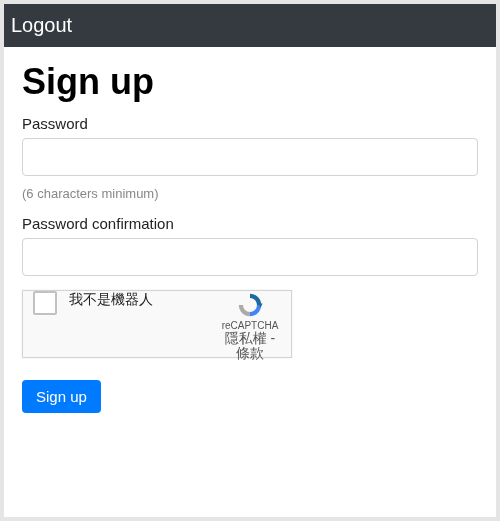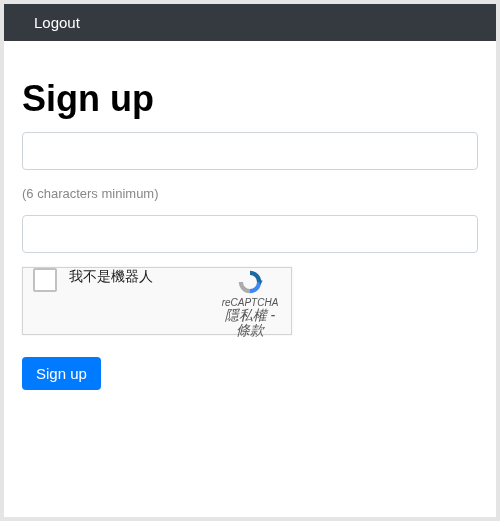--- a/index.html
+++ b/index.html
@@ -11,26 +11,26 @@
       overflow: hidden;
     }
     .outer {
       background: #fff;
       margin: 4px;
       height: 513px;
     }
     .navbar {
       background: #343a40;
       color: #fff;
-      padding: 10px 30px;
-      font-size: 15px;
+      padding: 10px 7px;
+      font-size: 20px;
     }
     .navbar a { color: #fff; text-decoration: none; cursor: pointer; }
     .content {
-      padding: 31px 18px 0 18px;
+      padding: 8px 18px 0 18px;
     }
     h1 {
       font-size: 36px;
       font-weight: 600;
       margin: 6px 0 12px 0;
     }
     .field-label {
       font-size: 15px;
       margin-bottom: 6px;
       display: block;
@@ -41,21 +41,21 @@
       height: 38px;
       border: 1px solid #ced4da;
       border-radius: 4px;
       padding: 6px 10px;
       font-size: 15px;
       background: #fff;
     }
     .hint {
       font-size: 13px;
       color: #888;
-      margin-top: 16px;
+      margin-top: 10px;
     }
     .field-group { margin-bottom: 14px; }
     .recaptcha {
       width: 270px;
       height: 68px;
       border: 1px solid #d3d3d3;
       background: #f9f9f9;
       display: flex;
       align-items: flex-start;
       padding: 0 10px;
@@ -76,21 +76,20 @@
       font-size: 14px;
       color: #222;
       flex: 1;
     }
     .recaptcha-right {
       width: 62px;
       text-align: center;
       font-size: 9px;
       color: #555;
       line-height: 1.1;
-      font-style: italic;
     }
     .recaptcha-logo {
       width: 28px;
       height: 28px;
       margin: 0 auto 1px auto;
       display: block;
     }
     .recaptcha-brand { font-size: 10px; color: #555; }
     .recaptcha-links { font-size: 14px; color: #555; }
     .submit-btn {
@@ -117,25 +116,27 @@
 <div class="outer">
   <div class="navbar">
     <a>Logout</a>
   </div>
 
   <div class="content">
     <h1>Sign up</h1>
 
 
     <div class="field-group">
+      <label class="field-label">Password</label>
       <input type="password" class="text-input" value="" style="">
       <div class="hint">(6 characters minimum)</div>
     </div>
 
     <div class="field-group">
+      <label class="field-label">Password confirmation</label>
       <input type="password" class="text-input" value="" style="">
     </div>
 
     <div class="recaptcha">
       <div class="recaptcha-checkbox"></div>
       <div class="recaptcha-label">我不是機器人</div>
       <div class="recaptcha-right">
         <svg class="recaptcha-logo" viewBox="0 0 40 40">
           <path d="M20 4 A16 16 0 0 1 36 20 L30 20 A10 10 0 0 0 20 10 Z" fill="#1c6ba0"></path>
           <path d="M36 20 A16 16 0 0 1 20 36 L20 30 A10 10 0 0 0 30 20 Z" fill="#4285f4"></path>

